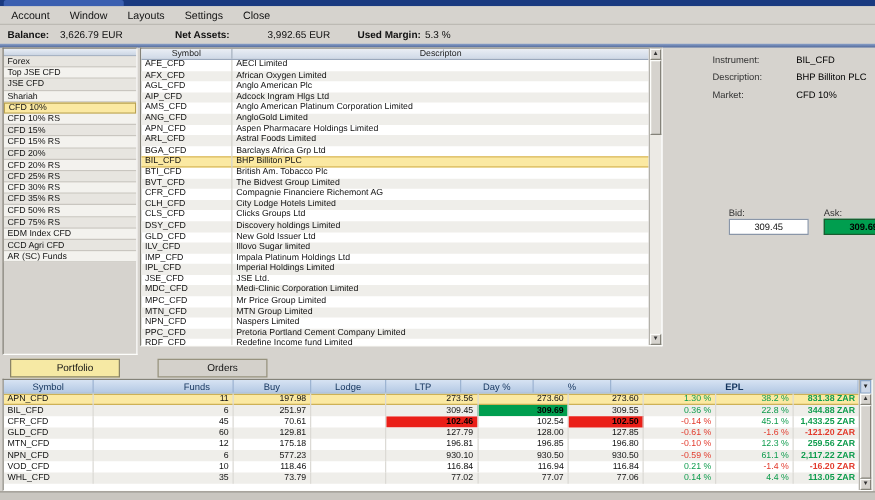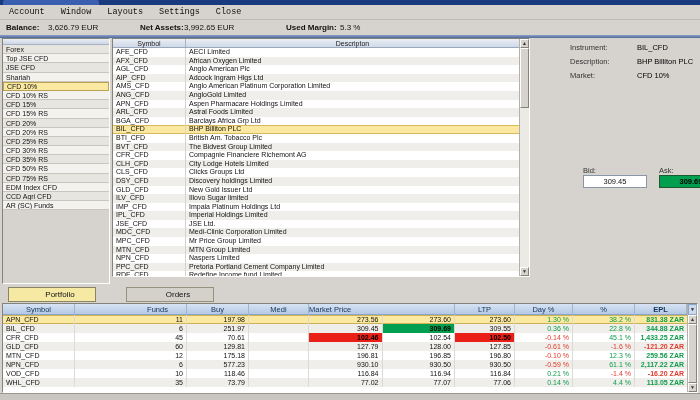--- a/index.html
+++ b/index.html
@@ -6,21 +6,21 @@
   html,body { background:#9a9a9a; }
   .window {
     position:relative; width:700px; height:400px;
     background:#d6d3ce; overflow:hidden;
     font-family:"Liberation Sans", sans-serif; color:#111;
   }
   
   .titlebar { position:absolute; top:0; left:0; right:0; height:5px; background:var(--navy,#1a3a80); }
   .titlebar-frag { position:absolute; left:3px; top:0; width:96px; height:5px; background:#3b5fb0; border-radius:2px 2px 0 0; }
   .menubar { position:absolute; top:5px; left:0; right:0; height:15px; display:flex; align-items:center; gap:16px; padding:0 9px; font-size:8.5px; border-bottom:1px solid #bdbab4; background:#d6d3ce;}
-  .menubar .mitem { cursor:default;font-family:Liberation Mono, monospace; }
+  .menubar .mitem { cursor:default; }
   .accountbar { position:absolute; top:20px; left:0; right:0; height:15px; font-size:8px; background:#d6d3ce; }
   .accountbar span { position:absolute; top:3px; white-space:nowrap;text-align:center; }
   .accountbar .lbl { font-weight:bold; }
   .divider-blue { position:absolute; top:35px; left:0; right:0; height:3px; background:linear-gradient(#8aa0c8,#51699c); }
 
   
   .sunken { border:1px solid; border-color:#848279 #fdfdfb #fdfdfb #848279; }
 
   
   .sidebar { position:absolute; left:2px; top:38px; width:108px; height:246px; background:#d6d3ce; overflow:hidden; }
@@ -104,21 +104,21 @@
       <div class="mitem">Window</div>
       <div class="mitem">Layouts</div>
       <div class="mitem">Settings</div>
       <div class="mitem">Close</div>
     </div>
 
   <div class="accountbar">
     <span class="lbl" style="left:6px">Balance:</span>
     <span style="left:48px">3,626.79 EUR</span>
     <span class="lbl" style="left:140px">Net Assets:</span>
-    <span style="left:184px">3,992.65 EUR</span>
+    <span style="left:214px">3,992.65 EUR</span>
     <span class="lbl" style="left:286px">Used Margin:</span>
     <span style="left:340px">5.3 %</span>
   </div>
 
   <div class="divider-blue"></div>
 
   <div class="sidebar sunken">
     <div class="sb-cap"></div>
     <div id="sb-items">
         <div class="sb-item">Forex</div>
@@ -298,22 +298,21 @@
       <div class="tab">Orders</div>
     </div>
 
   <div class="pftable sunken">
     <div class="pfleft">
       <div class="pfhead" id="pf-head">
           <div class="hcell c0">Symbol</div>
           <div class="hcell c1">OP</div>
           <div class="hcell c2">Funds</div>
           <div class="hcell c3">Buy</div>
-          <div class="hcell c4">Medi</div>
-          <div class="hcell c5">Market Price</div>
+          <div class="hcell c4">Lodge</div>
           <div class="hcell c6">LTP</div>
           <div class="hcell c7">Day %</div>
           <div class="hcell c8">%</div>
           <div class="hcell c9">EPL</div>
         </div>
       <div id="pf-body">
           <div class="pf-row sel">
             <div class="cell c0">APN_CFD</div>
             <div class="cell c1">B→</div>
             <div class="cell c2 num">11</div>

